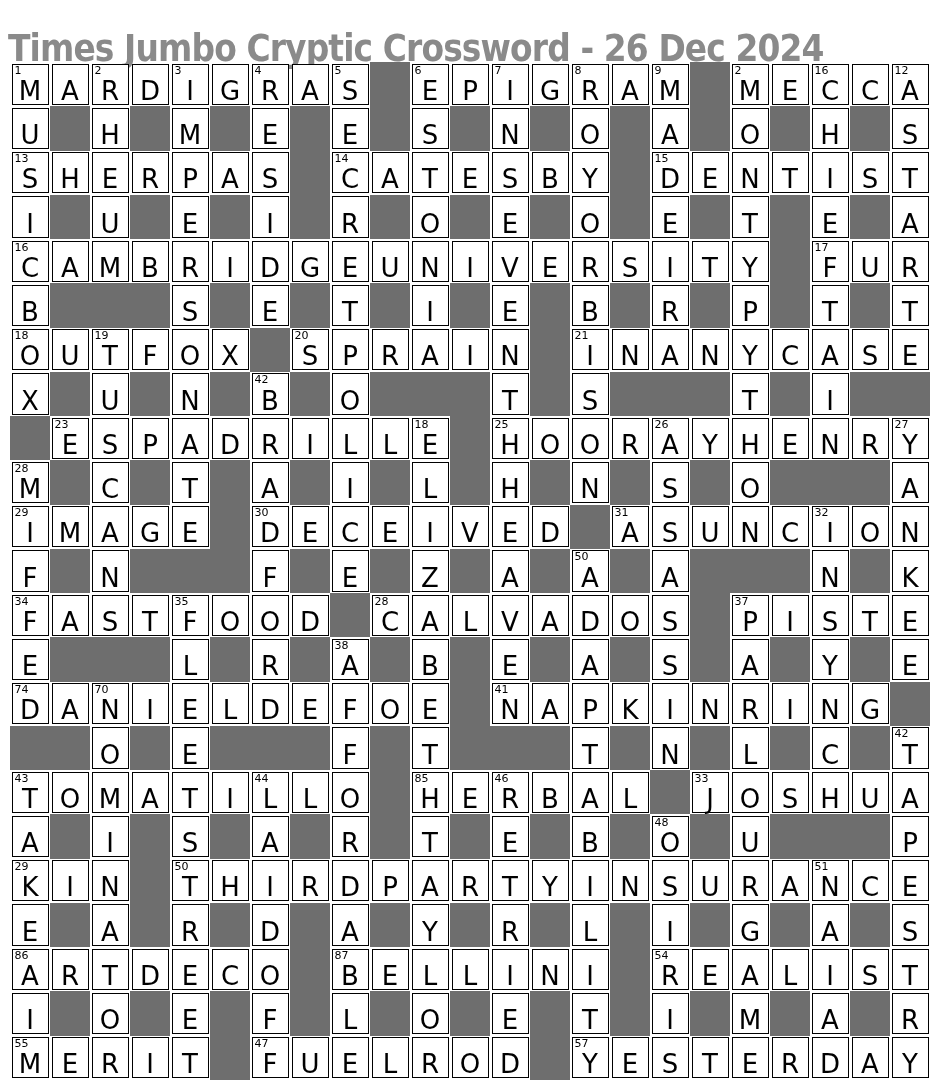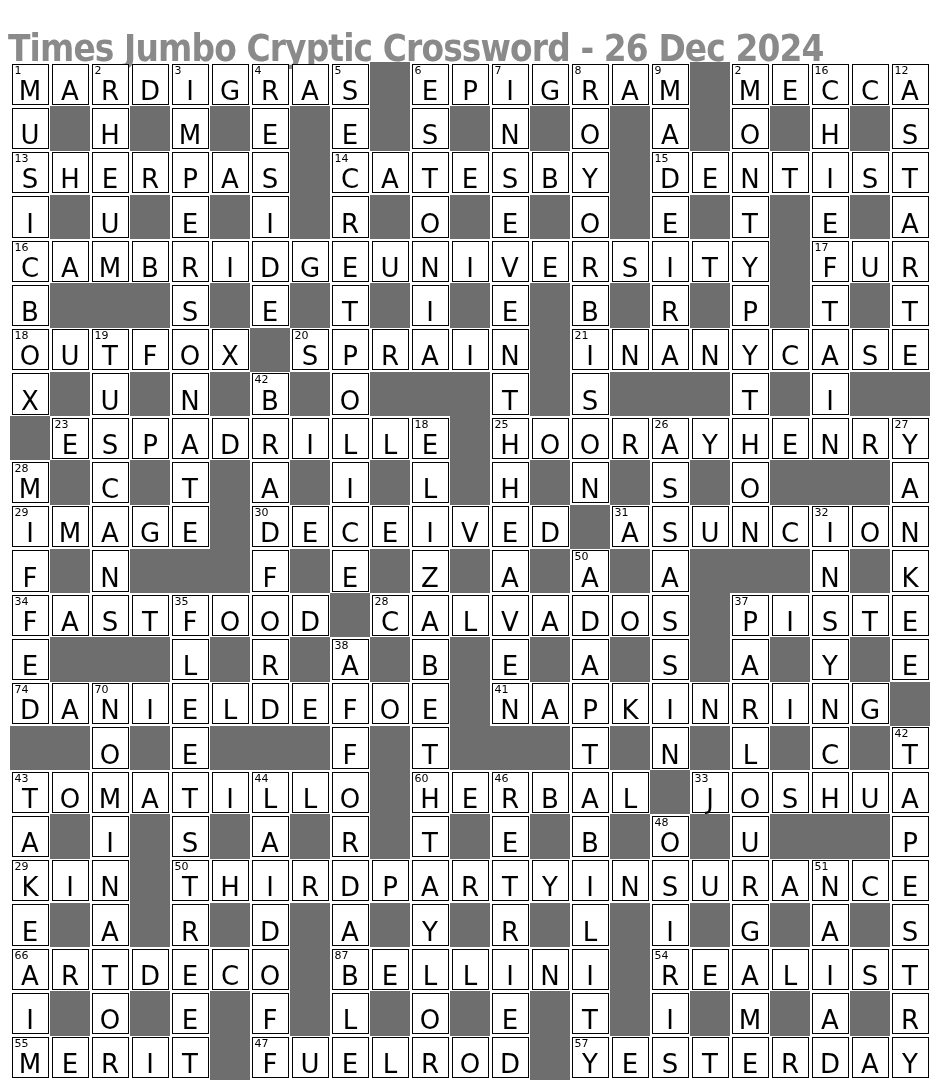--- a/index.html
+++ b/index.html
@@ -990,21 +990,21 @@
       <span class="letter">L</span>
     </div>
     <div class="cell white">
       <span class="letter">L</span>
     </div>
     <div class="cell white">
       <span class="letter">O</span>
     </div>
     <div class="cell block"></div>
     <div class="cell white">
-      <span class="num">60</span>
+      <span class="num">85</span>
       <span class="letter">H</span>
     </div>
     <div class="cell white">
       <span class="letter">E</span>
     </div>
     <div class="cell white">
       <span class="num">46</span>
       <span class="letter">R</span>
     </div>
     <div class="cell white">
@@ -1193,21 +1193,21 @@
     </div>
     <div class="cell block"></div>
     <div class="cell white">
       <span class="letter">A</span>
     </div>
     <div class="cell block"></div>
     <div class="cell white">
       <span class="letter">S</span>
     </div>
     <div class="cell white">
-      <span class="num">66</span>
+      <span class="num">86</span>
       <span class="letter">A</span>
     </div>
     <div class="cell white">
       <span class="letter">R</span>
     </div>
     <div class="cell white">
       <span class="letter">T</span>
     </div>
     <div class="cell white">
       <span class="letter">D</span>

